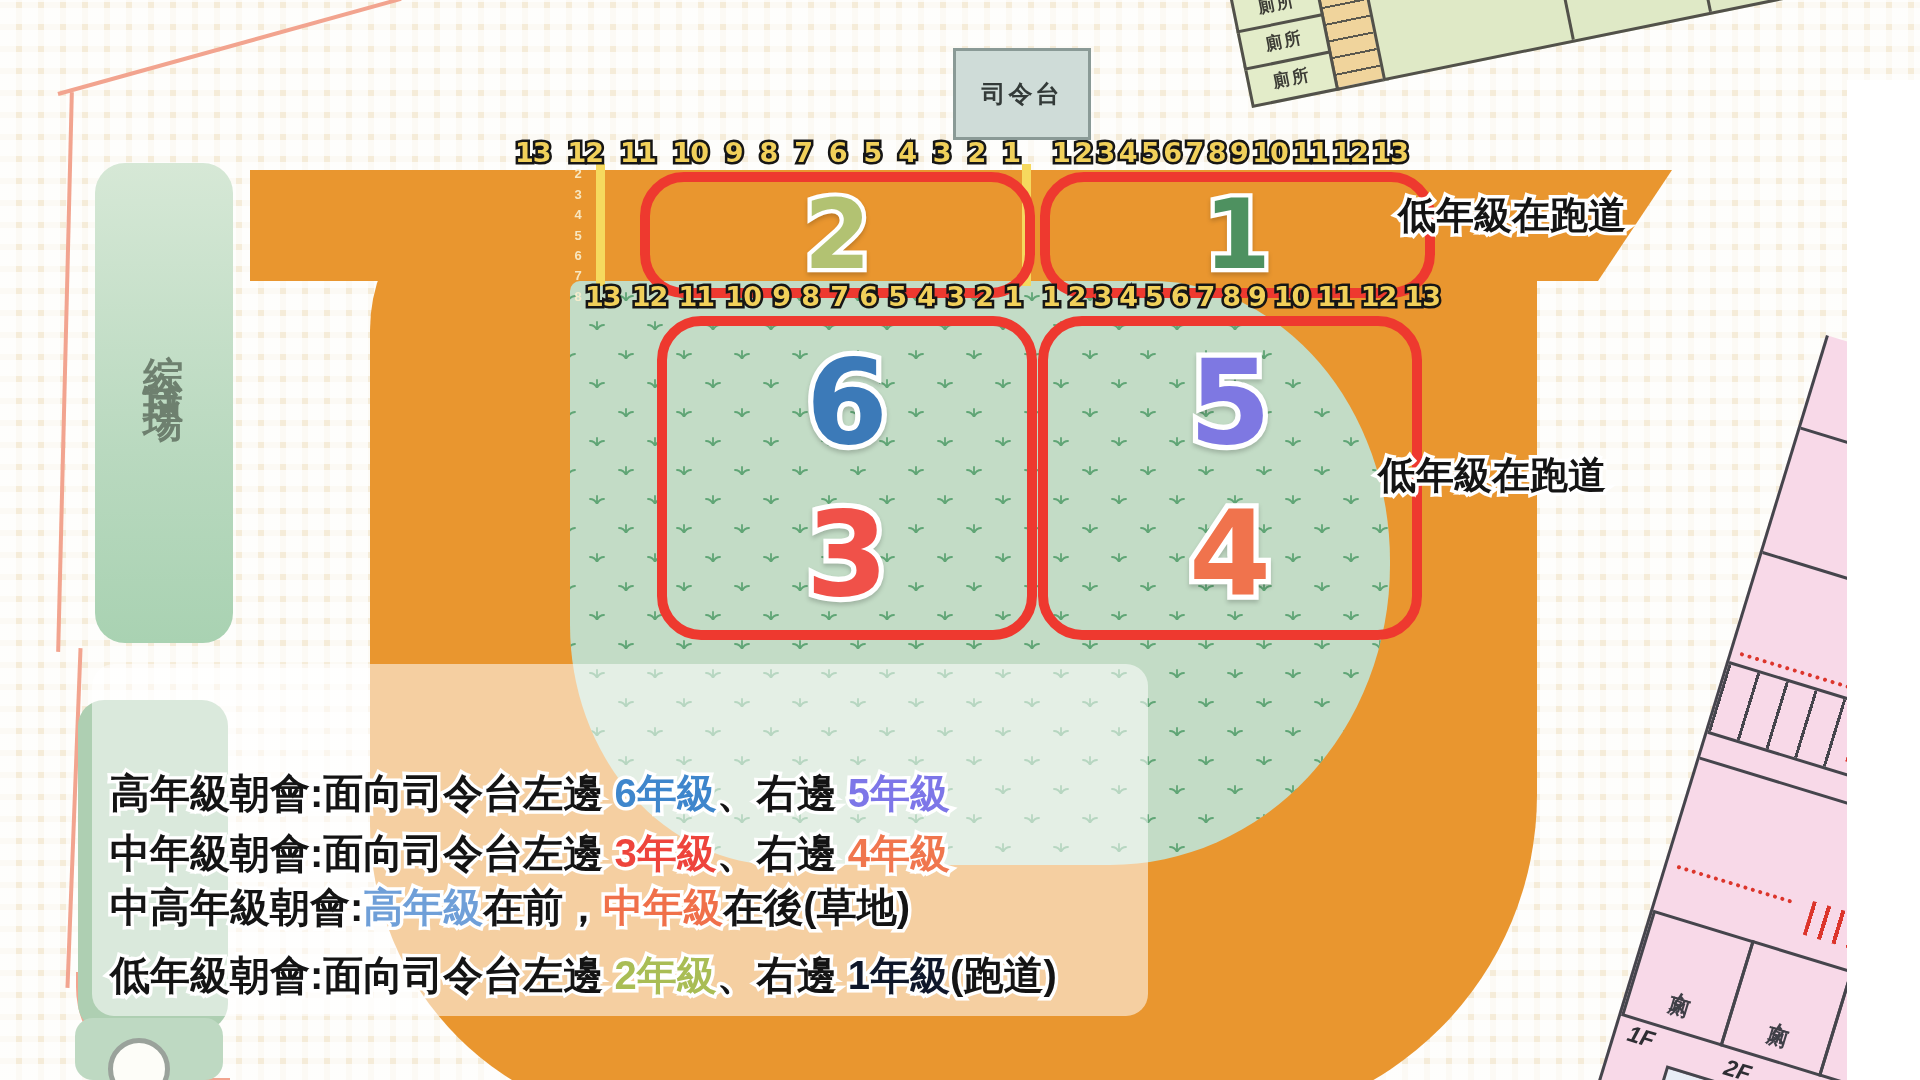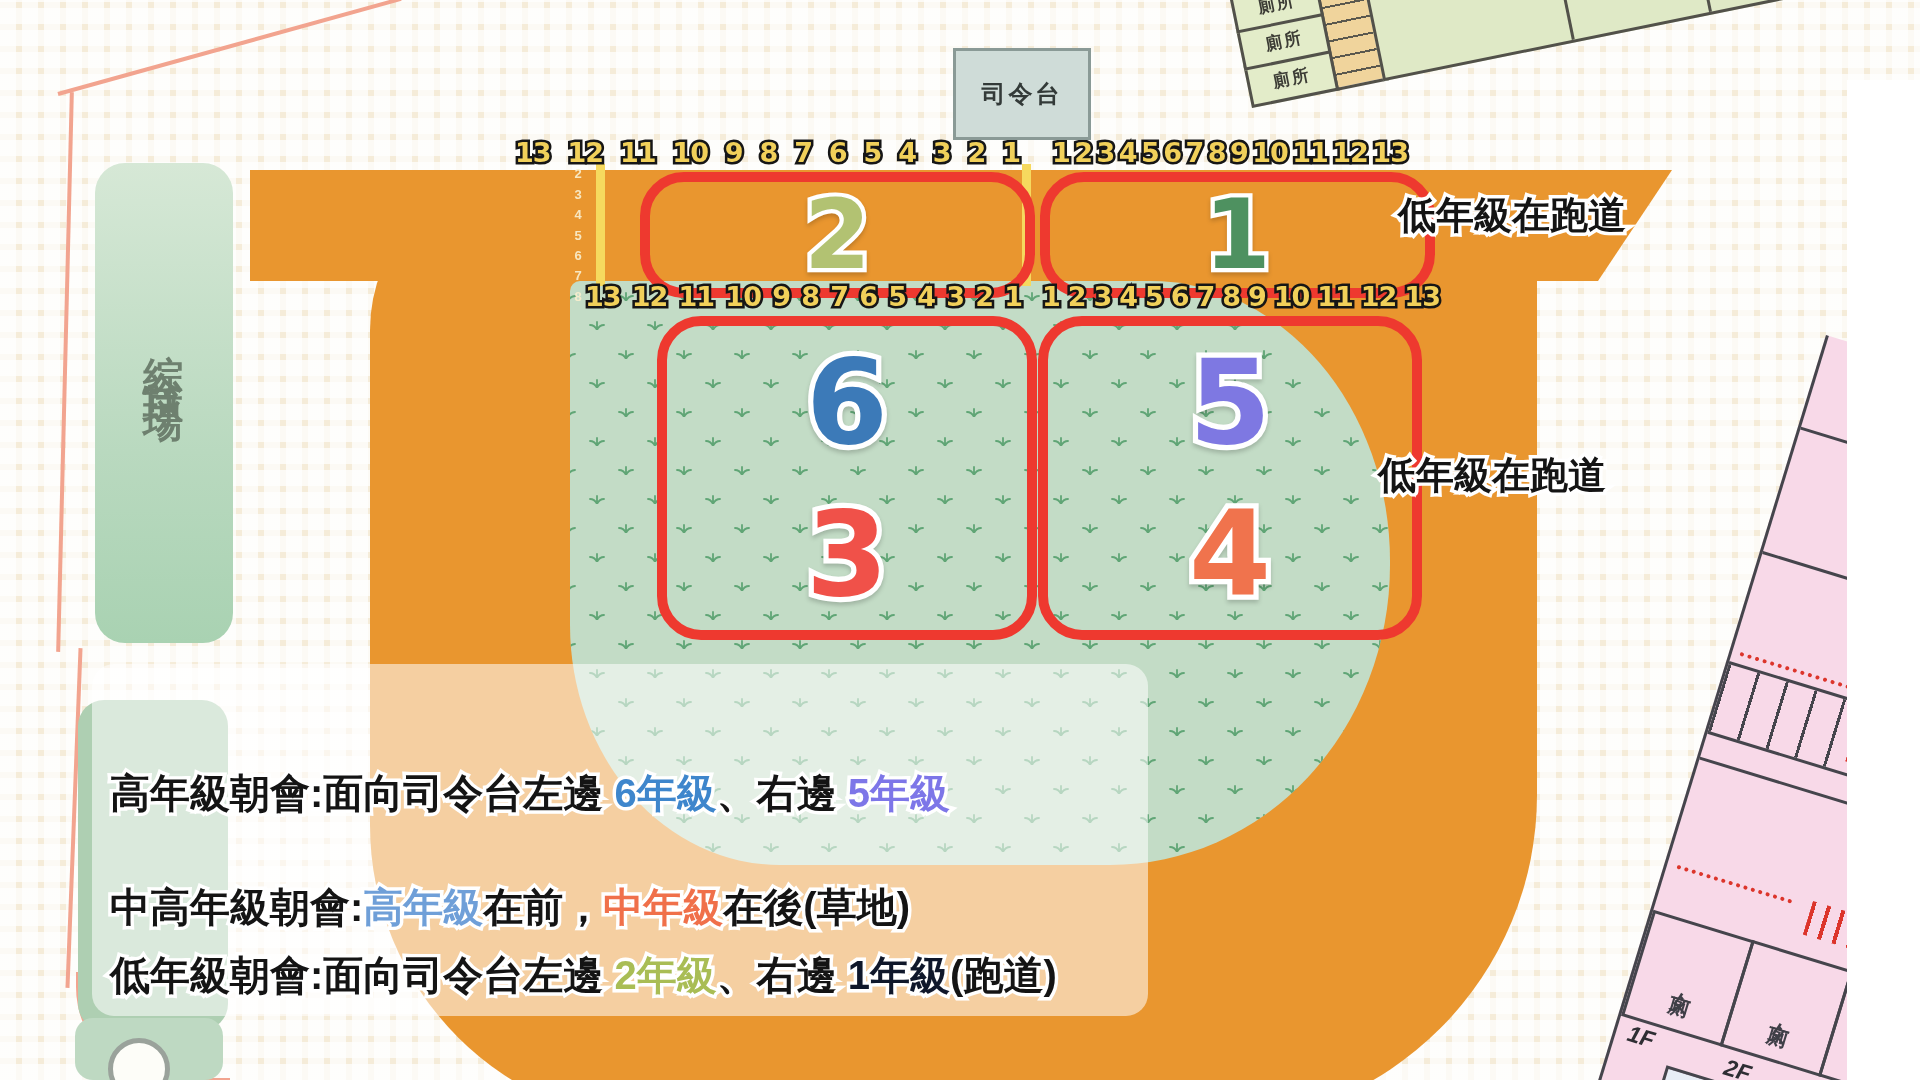--- a/index.html
+++ b/index.html
@@ -1089,20 +1089,21 @@
 
   <div class="abs note" id="track-note">低年級在跑道</div>
   <div class="abs note" id="field-note">低年級在跑道</div>
 
   <div class="abs deco-green" id="deco-a"></div>
   <div class="abs" id="deco-b"></div>
   <div class="abs" id="legend-circle"></div>
 
   <div class="abs" id="panel"></div>
   <div class="abs legend-line" id="line-0"><span style="color: rgb(20, 20, 20);">高年級朝會:面向司令台左邊 </span><span style="color: rgb(62, 134, 204);">6年級</span><span style="color: rgb(20, 20, 20);">、右邊 </span><span style="color: rgb(125, 118, 232);">5年級</span></div>
+  <div class="abs legend-line" id="line-1"><span style="color: rgb(20, 20, 20);">中年級朝會:面向司令台左邊 </span><span style="color: rgb(238, 68, 60);">3年級</span><span style="color: rgb(20, 20, 20);">、右邊 </span><span style="color: rgb(240, 118, 78);">4年級</span></div>
   <div class="abs legend-line" id="line-2"><span style="color: rgb(20, 20, 20);">中高年級朝會:</span><span style="color: rgb(111, 159, 216);">高年級</span><span style="color: rgb(20, 20, 20);">在前，</span><span style="color: rgb(240, 112, 74);">中年級</span><span style="color: rgb(20, 20, 20);">在後(草地)</span></div>
   <div class="abs legend-line" id="line-3"><span style="color: rgb(20, 20, 20);">低年級朝會:面向司令台左邊 </span><span style="color: rgb(169, 189, 85);">2年級</span><span style="color: rgb(20, 20, 20);">、右邊 </span><span style="color: #0f172a;">1年級</span><span style="color: rgb(20, 20, 20);">(跑道)</span></div>
 
   <div class="abs" id="bldg-tr">
 
     <div class="toilet-cell" style="bottom:4px;">
         <span>廁所</span>
       </div>
     <div class="toilet-cell" style="bottom:42px;">
         <span>廁所</span>

